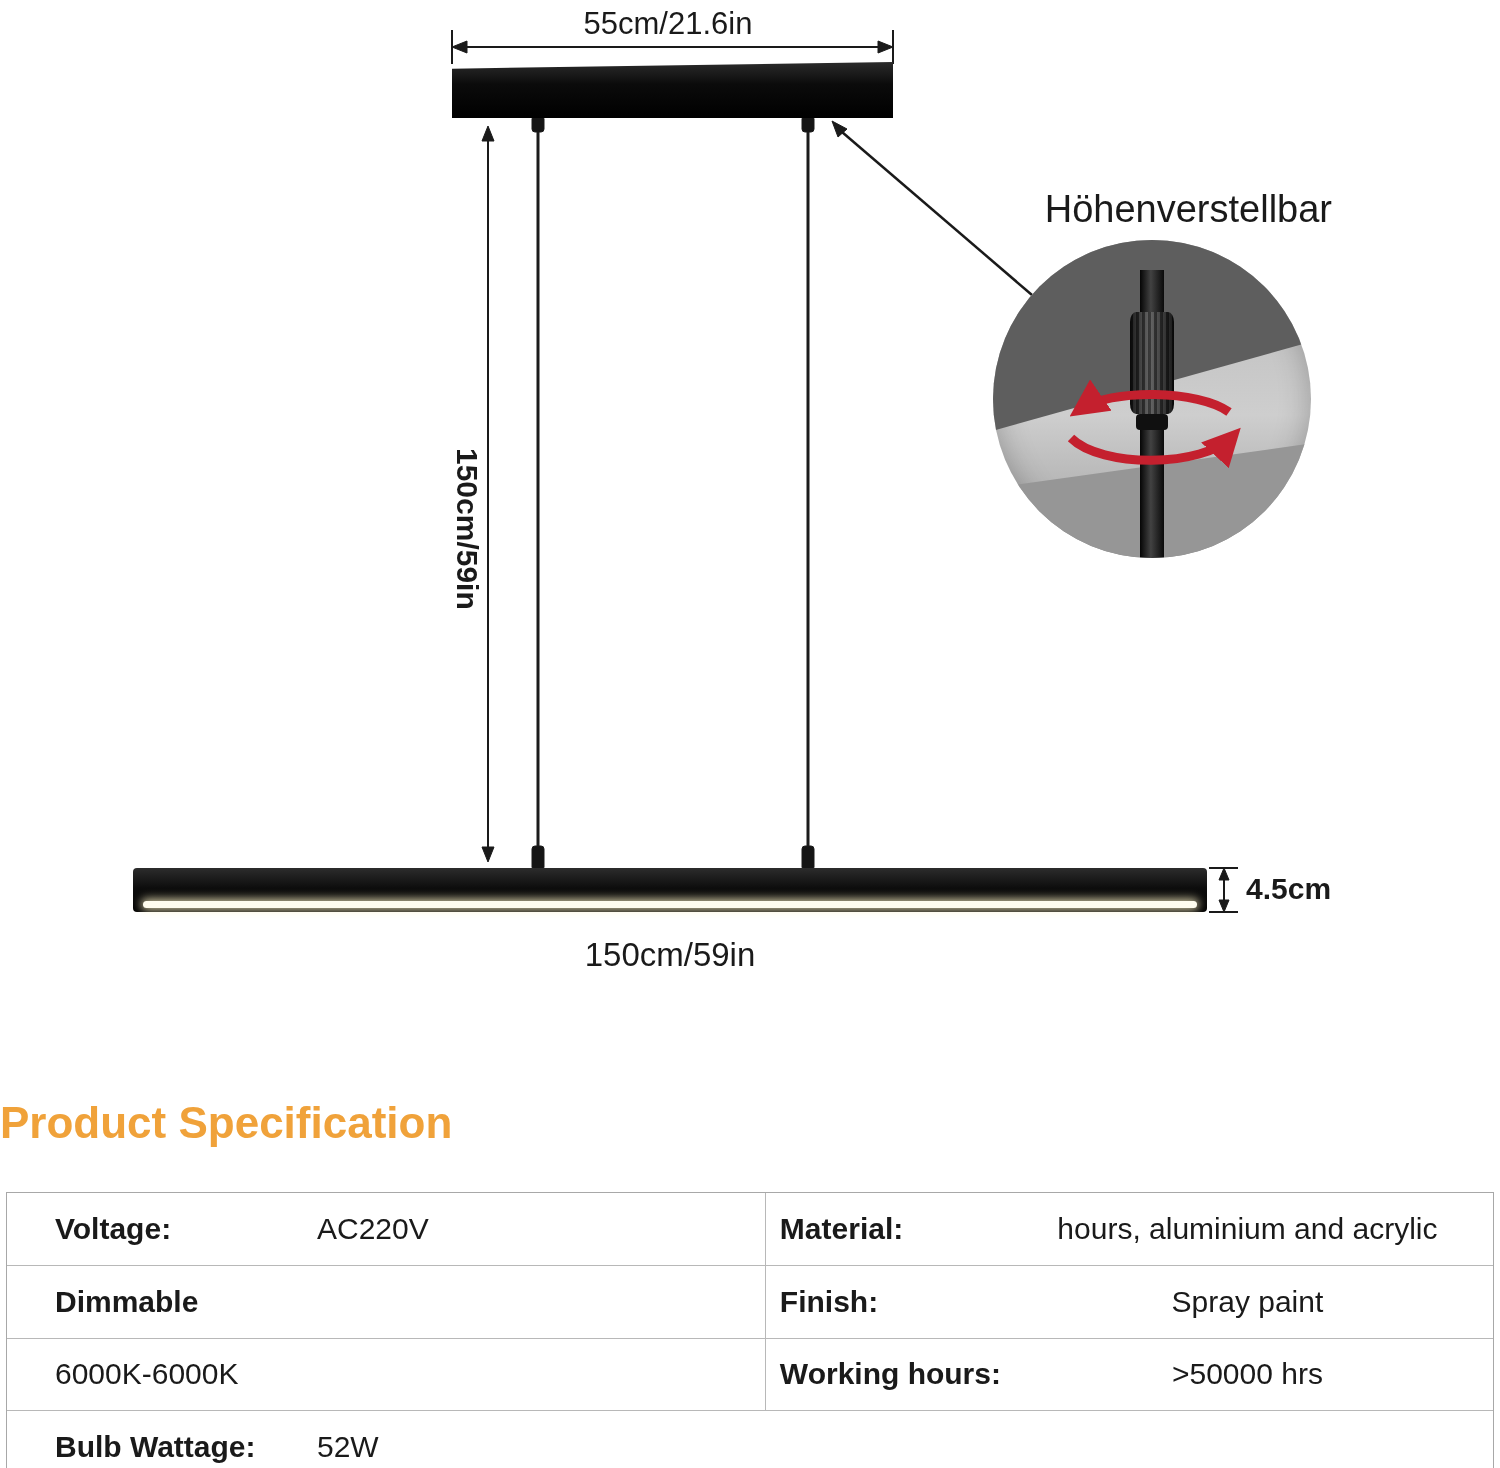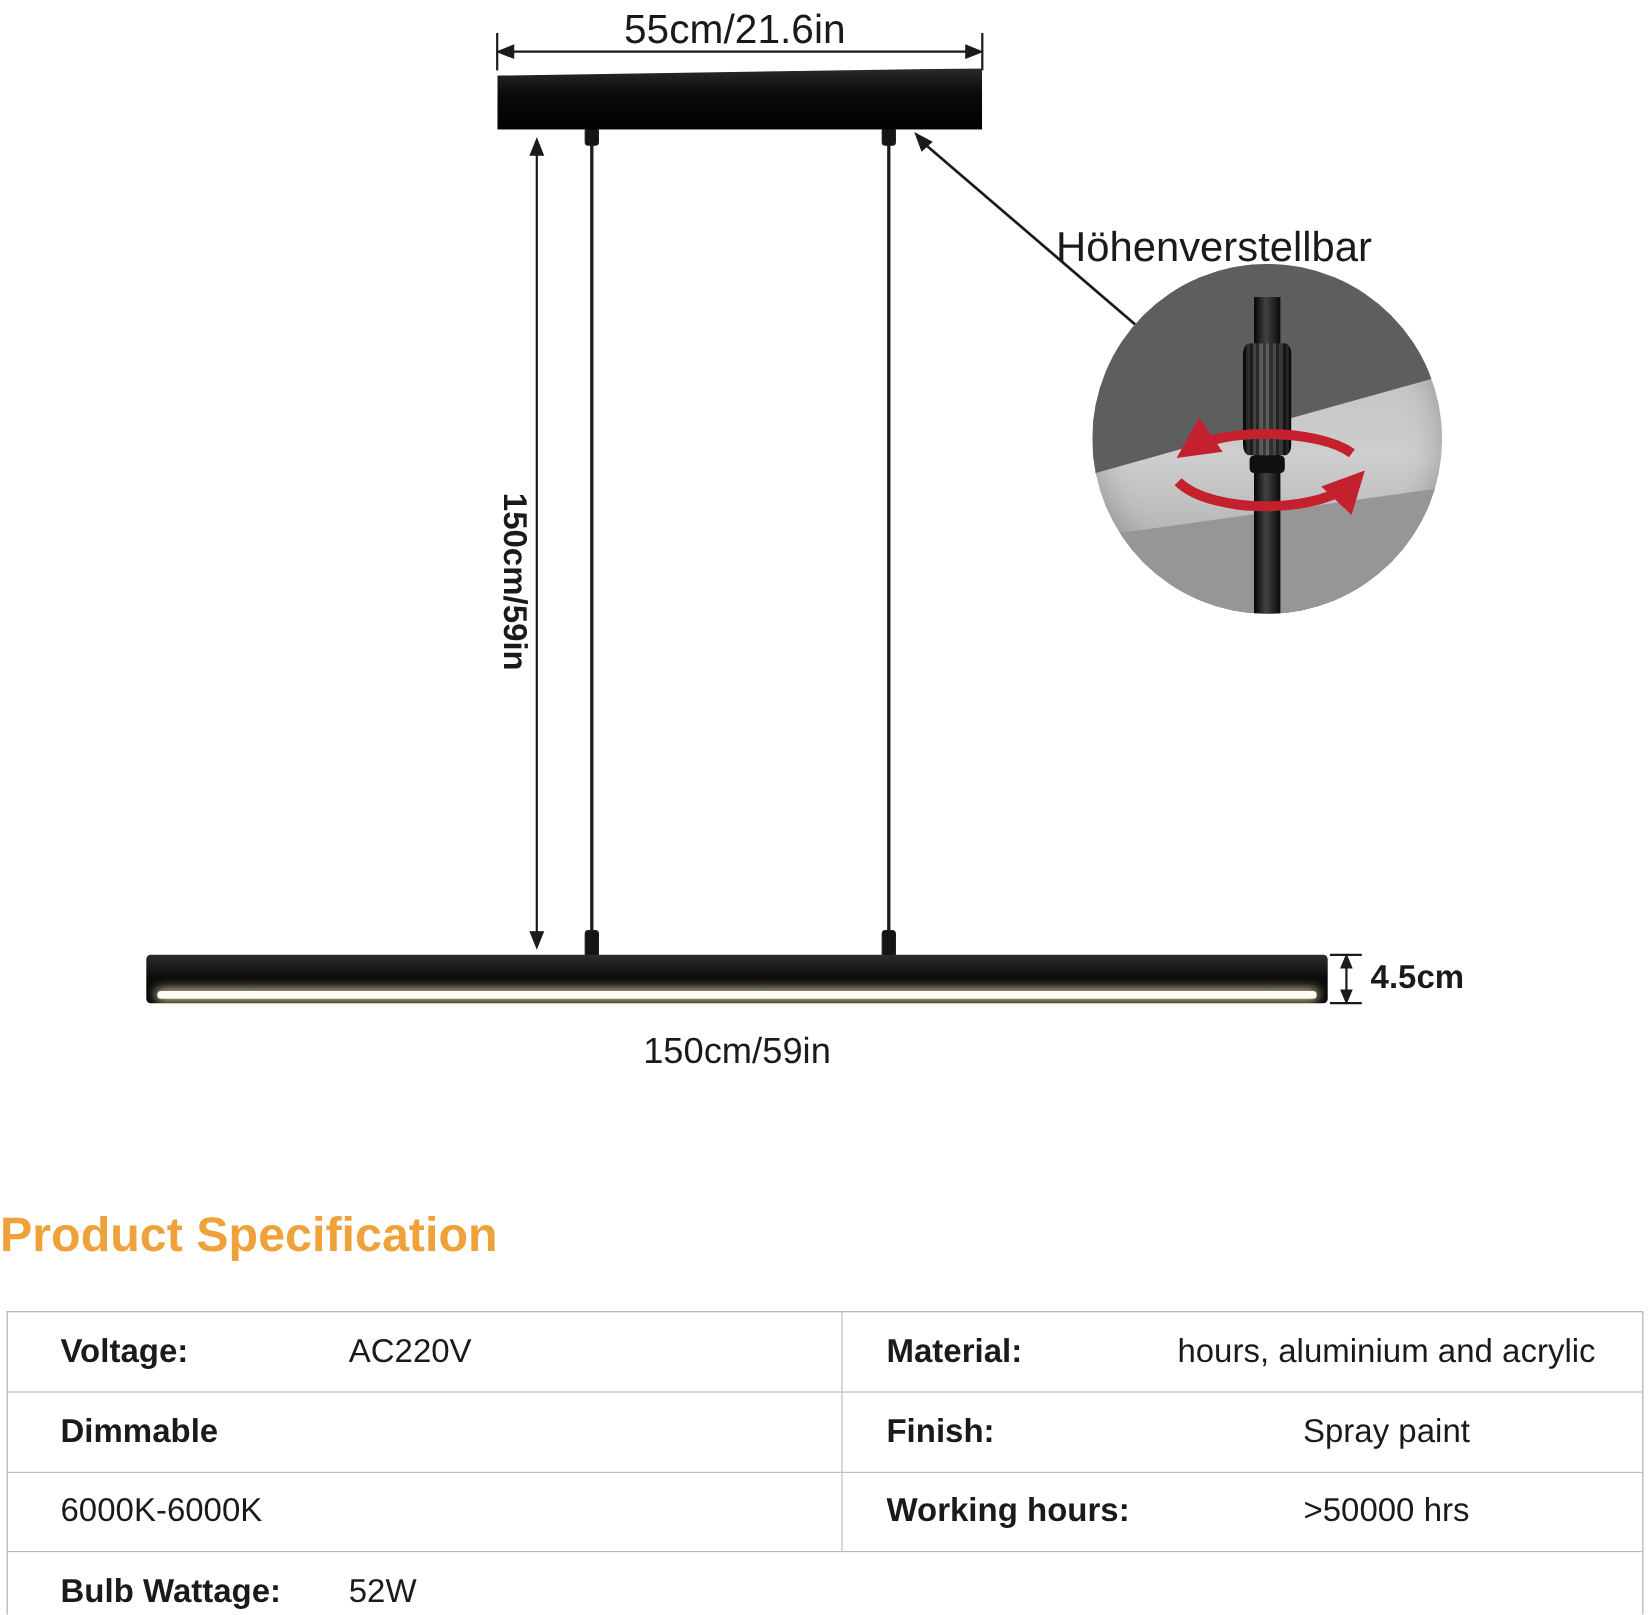--- a/index.html
+++ b/index.html
@@ -19,29 +19,29 @@
   .lamp{
     left:133px;top:868px;width:1074px;height:44px;border-radius:4px;
     background:linear-gradient(180deg,#2c2c2c 0%,#0d0d0d 45%,#000 100%);
   }
   .led{
     left:10px;right:10px;bottom:4px;height:7px;border-radius:4px;
     background:#fffdef;box-shadow:0 0 10px 2px rgba(255,246,200,.85);
   }
 
   
-  .dim-label{font-size:37px;}
+  .dim-label{font-size:31px;}
   .label-top{left:443px;top:6px;width:450px;text-align:center;}
   .label-drop{
     left:450px;top:448px;height:220px;writing-mode:vertical-rl;
     font-size:30px;font-weight:bold;
   }
   .label-length{left:133px;top:936px;width:1074px;text-align:center;font-size:33px;}
   .label-height{left:1246px;top:872px;font-size:30px;font-weight:bold;}
-  .label-callout{left:960px;top:188px;width:372px;text-align:left;font-size:38px;margin-top:16px;}
+  .label-callout{left:960px;top:188px;width:372px;text-align:right;font-size:38px;}
 
   
   .circle{
     left:993px;top:240px;width:318px;height:318px;border-radius:50%;overflow:hidden;
     background:linear-gradient(180deg,#b8b8b8 0%,#cecece 55%,#9e9e9e 100%);
     box-shadow:inset 0 0 30px rgba(0,0,0,.25);
   }
   .wedge-top{inset:0;background:#5e5e5e;clip-path:polygon(0 0,100% 0,100% 32%,0 60%);}
   .wedge-bottom{inset:0;background:#969696;clip-path:polygon(0 78%,100% 64%,100% 100%,0 100%);}
   .rod{
@@ -62,21 +62,21 @@
     font-size:44px;font-weight:bold;color:#f0a23a;
   }
   .spec-table{
     left:6px;top:1192px;width:1488px;height:292px;box-sizing:border-box;
     border:1px solid #a8a8a8;display:flex;flex-direction:column;background:#fff;
   }
   .spec-row{flex:1;display:flex;border-bottom:1px solid #b8b8b8;}
   .spec-row:last-child{border-bottom:none;}
   .cell{display:flex;align-items:center;box-sizing:border-box;font-size:30px;}
   .cell-left{width:51%;padding-left:48px;}
-  .cell-right{width:49%;border-left:1px solid #b8b8b8;padding-left:40px;}
+  .cell-right{width:49%;border-left:1px solid #b8b8b8;padding-left:14px;}
   .cell-left .lbl{min-width:262px;font-weight:bold;}
   .cell-right .lbl{min-width:232px;font-weight:bold;}
   .cell-right .val{flex:1;text-align:center;padding-right:10px;}
 </style>
 </head>
 <body>
 
 <div class="canvas">
 
   <svg class="abs" style="left:0;top:0;" width="1500" height="1468" viewBox="0 0 1500 1468">

